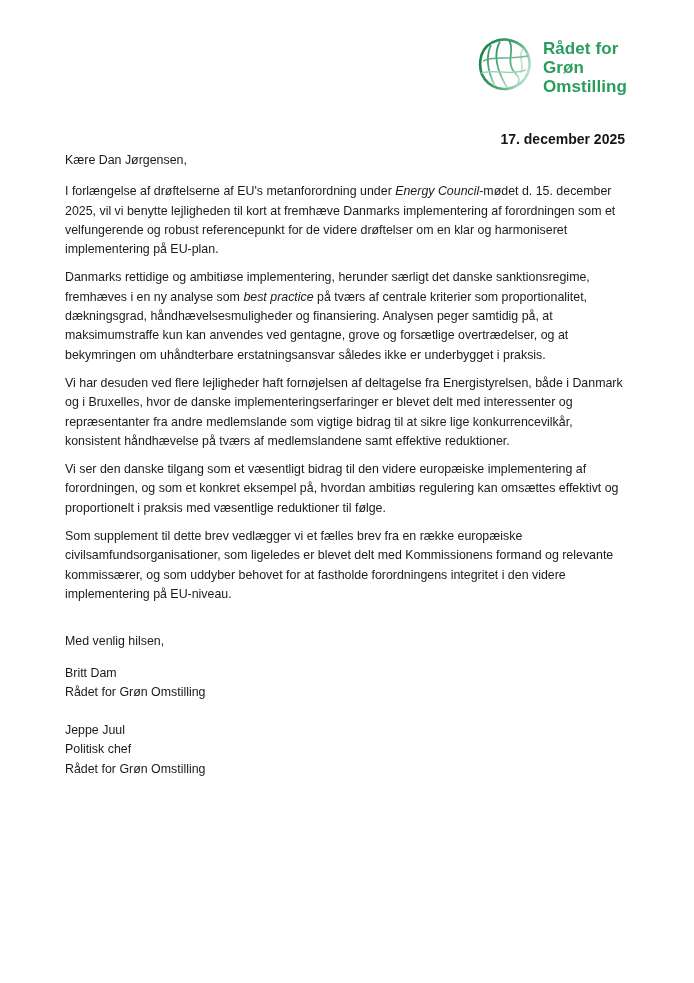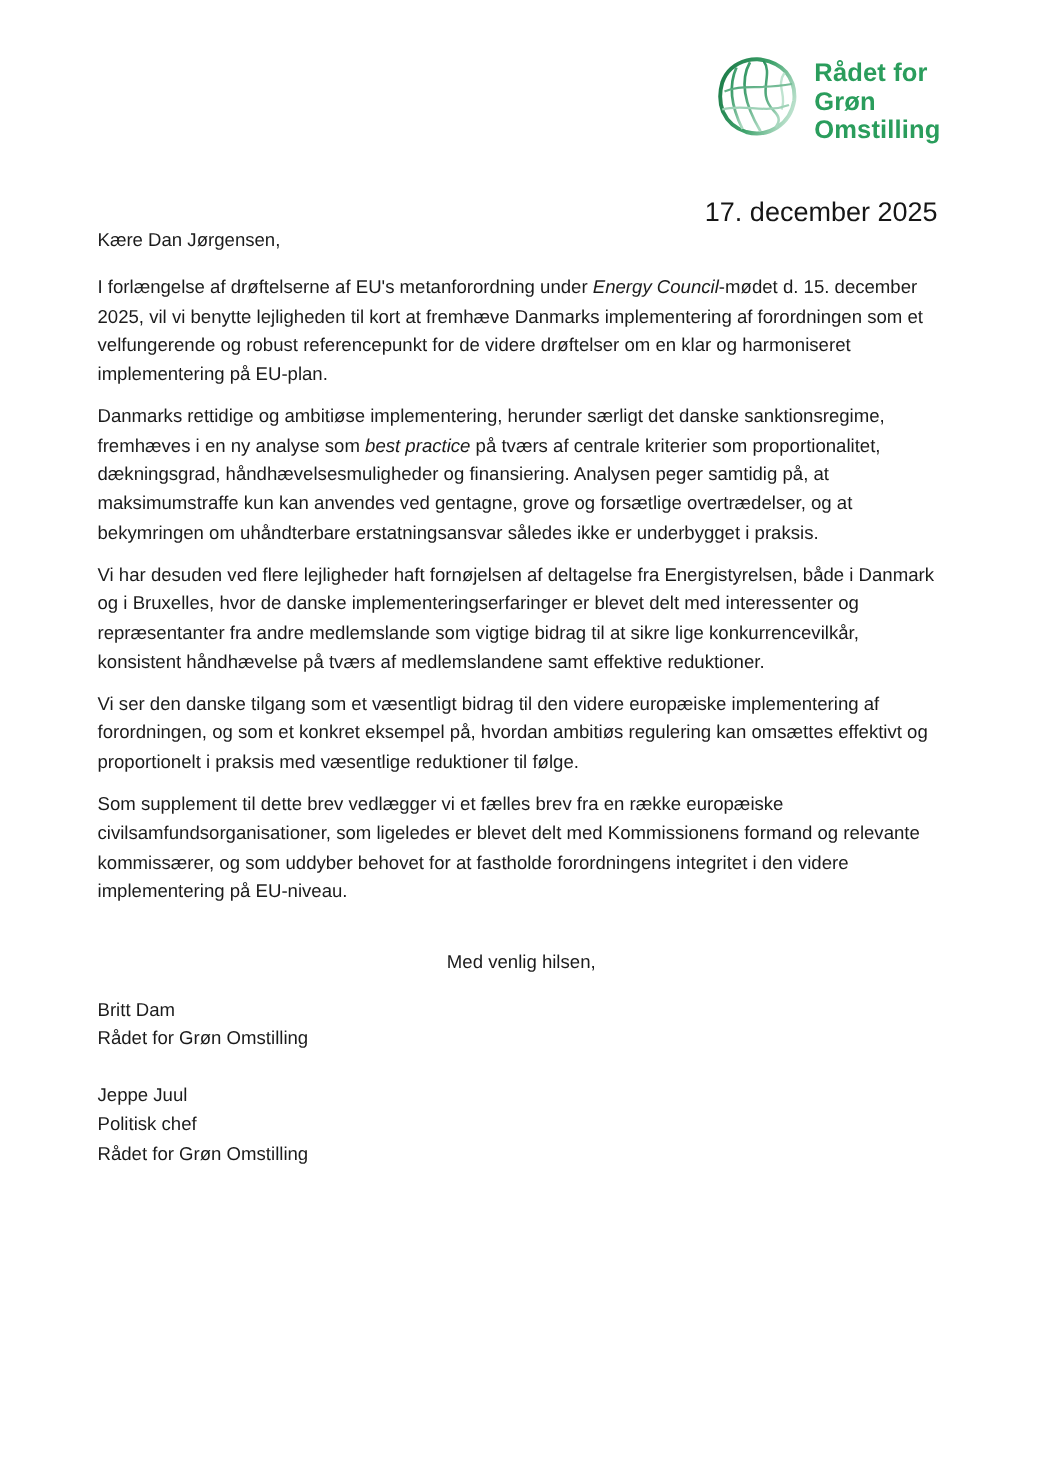--- a/index.html
+++ b/index.html
@@ -34,37 +34,37 @@
     font-weight: bold;
     font-size: 17px;
     line-height: 19px;
     letter-spacing: 0.1px;
     padding-top: 3px;
   }
   .date-line {
     position: absolute;
     top: 131px;
     right: 69px;
-    font-size: 18px;
-    font-weight: normal;
+    font-size: 14px;
+    font-weight: bold;
     color: #161616;
   }
   .letter-body {
     position: absolute;
     top: 151px;
     left: 65px;
     width: 565px;
     font-size: 12.4px;
     line-height: 19.3px;
     color: #1b1b1b;
   }
   .letter-body p { margin: 0 0 9px 0; }
   .letter-body p.salutation { margin-bottom: 12px; }
   .letter-body em { font-style: italic; text-align: center; }
-  .closing { margin-top: 28px !important; margin-bottom: 12px !important; text-align: center; }
+  .closing { margin-top: 28px !important; margin-bottom: 12px !important; }
   .signature-block { margin: 0 0 15px 0; }
   .signature-block div { line-height: 19.3px; }
 </style>
 </head>
 <body>
 
 <div class="page">
 
   <div class="header">
     <div class="logo-icon">

